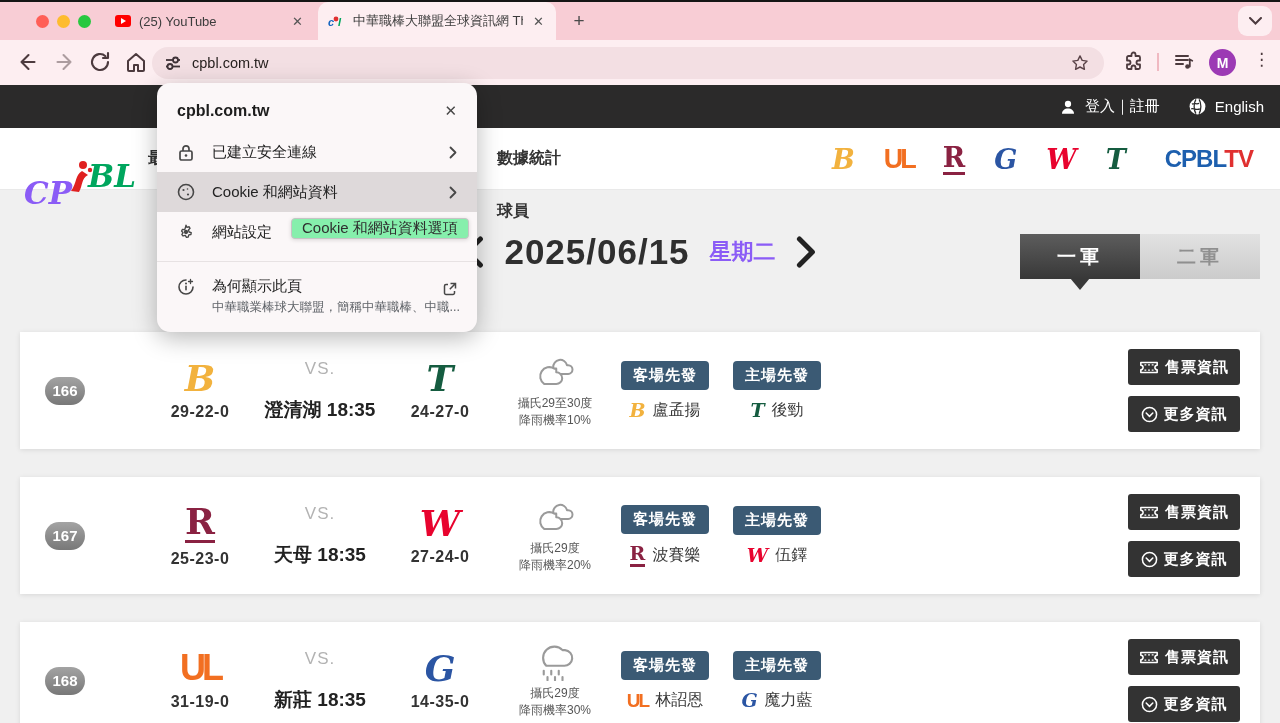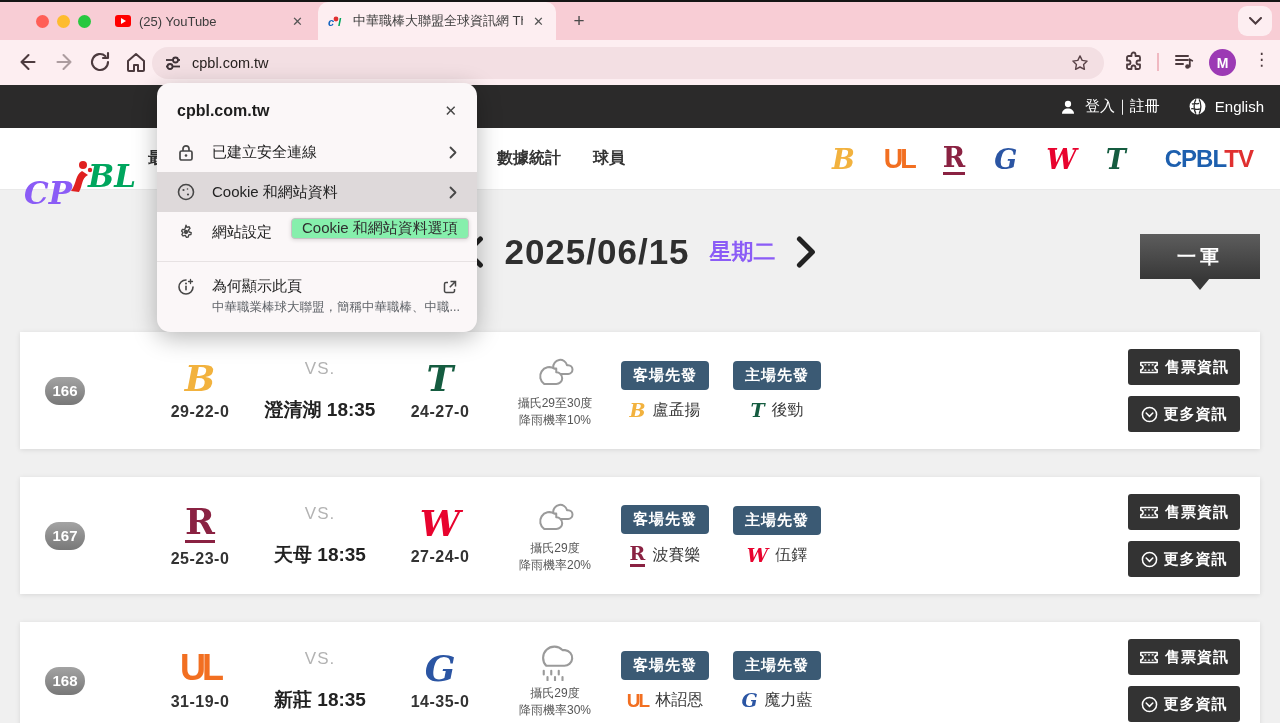--- a/index.html
+++ b/index.html
@@ -33,21 +33,21 @@
 
   
   .site-topbar { position:absolute; left:0; top:85px; width:1280px; height:43px; background:#2b2a2a; display:flex; justify-content:flex-end; gap:28px; padding-right:16px; z-index:5; }
   .topbar-item { display:flex; align-items:center; gap:8px; color:#fff; font-size:15px; }
   .site-nav { position:absolute; left:0; top:128px; width:1280px; height:62px; background:#fff; z-index:5; border-bottom:1px solid #e9e9e9; }
   .logo { position:absolute; left:24px; top:13px; font-family:"DejaVu Serif",serif; font-style:italic; font-weight:bold; font-size:31px; display:flex; align-items:center; }
   .logo .cp { color:#8b5cf6;margin-top:34px; }
   .logo .bl { color:#00a65e; }
   .logo svg { margin:0 -5px; position:relative; z-index:2; }
   .nav-partial { position:absolute; left:148px; top:20px; font-size:16px; font-weight:bold; color:#333; }
-  .nav-items { position:absolute; left:497px; top:20px; display:flex; gap:32px; font-size:16px; font-weight:bold; color:#333; }
+  .nav-items { position:absolute; left:497px; top:20px; display:flex; gap:32px; font-size:16px; font-weight:bold; color:#333;flex-direction:column; }
   .team-logos { position:absolute; right:27px; top:0; height:62px; display:flex; align-items:center; gap:29px; }
   .tlogo { font-family:"DejaVu Serif",serif; font-style:italic; font-weight:bold; font-size:27px; line-height:1; }
   .tlogo.sans-tight { font-family:"Liberation Sans",sans-serif; font-style:normal; font-weight:900; letter-spacing:-3px; }
   .tlogo.upright { font-style:normal; }
   .u-line { display:inline-block; border-bottom:3px solid currentColor; padding-bottom:1px; }
   .cpbltv { font-size:24px; font-weight:900; letter-spacing:-1px; margin-left:10px; font-family:"Liberation Sans",sans-serif; font-style:normal; }
   .cpbltv .c1 { color:#1d5fae; } .cpbltv .c2 { color:#e03030; }
 
   
   .content { position:absolute; left:0; top:190px; width:1280px; height:533px; background:#f0f0f0; }
@@ -85,21 +85,21 @@
   
   .popup { position:absolute; left:157px; top:83px; width:320px; background:#fbf7f8; border-radius:13px; box-shadow:0 6px 24px rgba(0,0,0,.28); z-index:100; padding-bottom:12px; }
   .popup-head { padding:19px 20px 12px; display:flex; align-items:center; }
   .popup-title { font-size:16px; font-weight:600; color:#1d1d1d; flex:1; }
   .popup-close { font-size:15px; color:#474747; }
   .p-row { height:40px; display:flex; align-items:center; padding:0 20px; gap:17px; }
   .p-row.hover { background:#ded9da; }
   .p-label { font-size:15px; color:#232323; flex:1; white-space:nowrap; }
   .p-divider { height:1px; background:#e7e2e3; margin:9px 0; }
   .p-why { padding:6px 20px 4px; }
-  .p-why-top { display:flex; align-items:center; gap:17px; }
+  .p-why-top { display:flex; align-items:flex-end; gap:17px; }
   .p-desc { font-size:12.5px; color:#5f6368; margin:3px 0 0 35px; white-space:nowrap; }
   .tooltip { position:absolute; left:134px; top:135px; background:#86efac; border:1px solid #c6c4c5; border-radius:4px; padding:0 10px; font-size:15px; color:#2f2f2f; box-shadow:0 1px 4px rgba(0,0,0,.14); white-space:nowrap; z-index:110; }
 
   svg { display:block; }
   .wx-svg { margin:0 auto 4px; }
 </style>
 </head>
 <body>
 
 <div class="top-edge"></div>
@@ -224,20 +224,21 @@
     </svg>
     <span class="date-text">2025/06/15</span>
     <span class="weekday">星期二</span>
     <svg width="22" height="32" viewBox="0 0 22 32">
       <polyline points="4,3 17,16 4,29" fill="none" stroke="#222" stroke-width="5" stroke-linecap="round" stroke-linejoin="round"></polyline>
     </svg>
   </div>
 
   <div class="lv-tabs">
     <div class="lv-tab lv-active">一軍</div>
+    <div class="lv-tab lv-idle">二軍</div>
   </div>
 
   <div class="cards">
 
     <div class="card">
       <div class="g-badge">166</div>
       <div class="g-team">
         <div class="lg" style="color: rgb(242, 178, 62);">B</div>
         <div class="record">29-22-0</div>
       </div>

